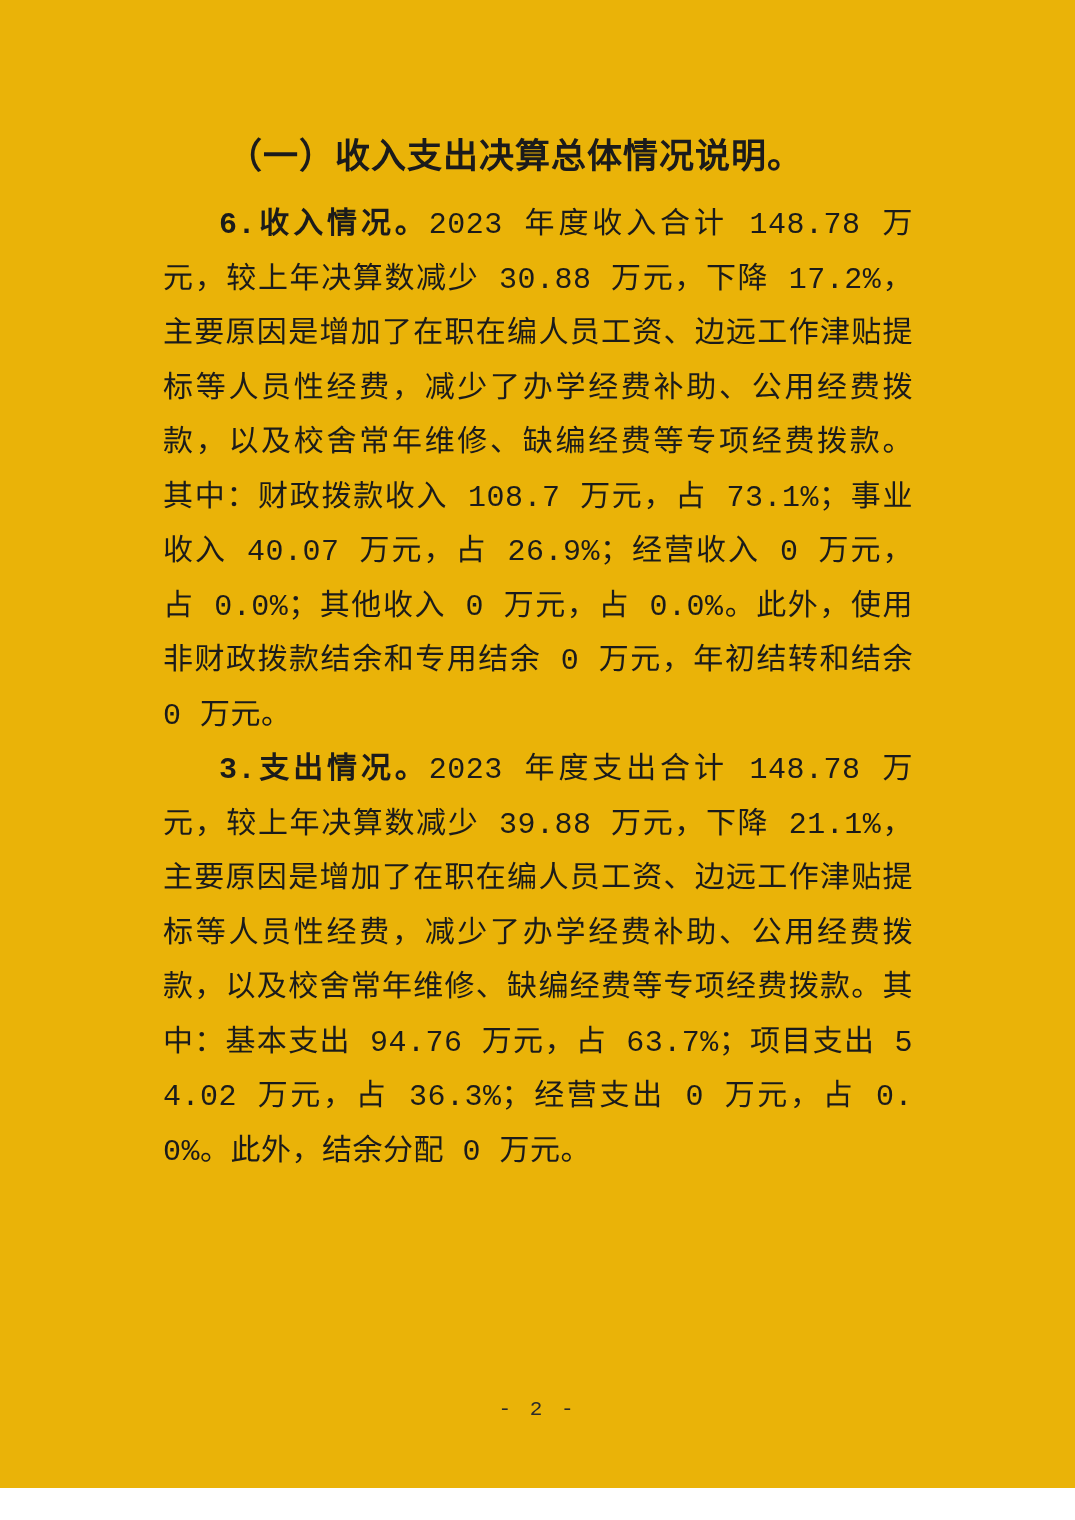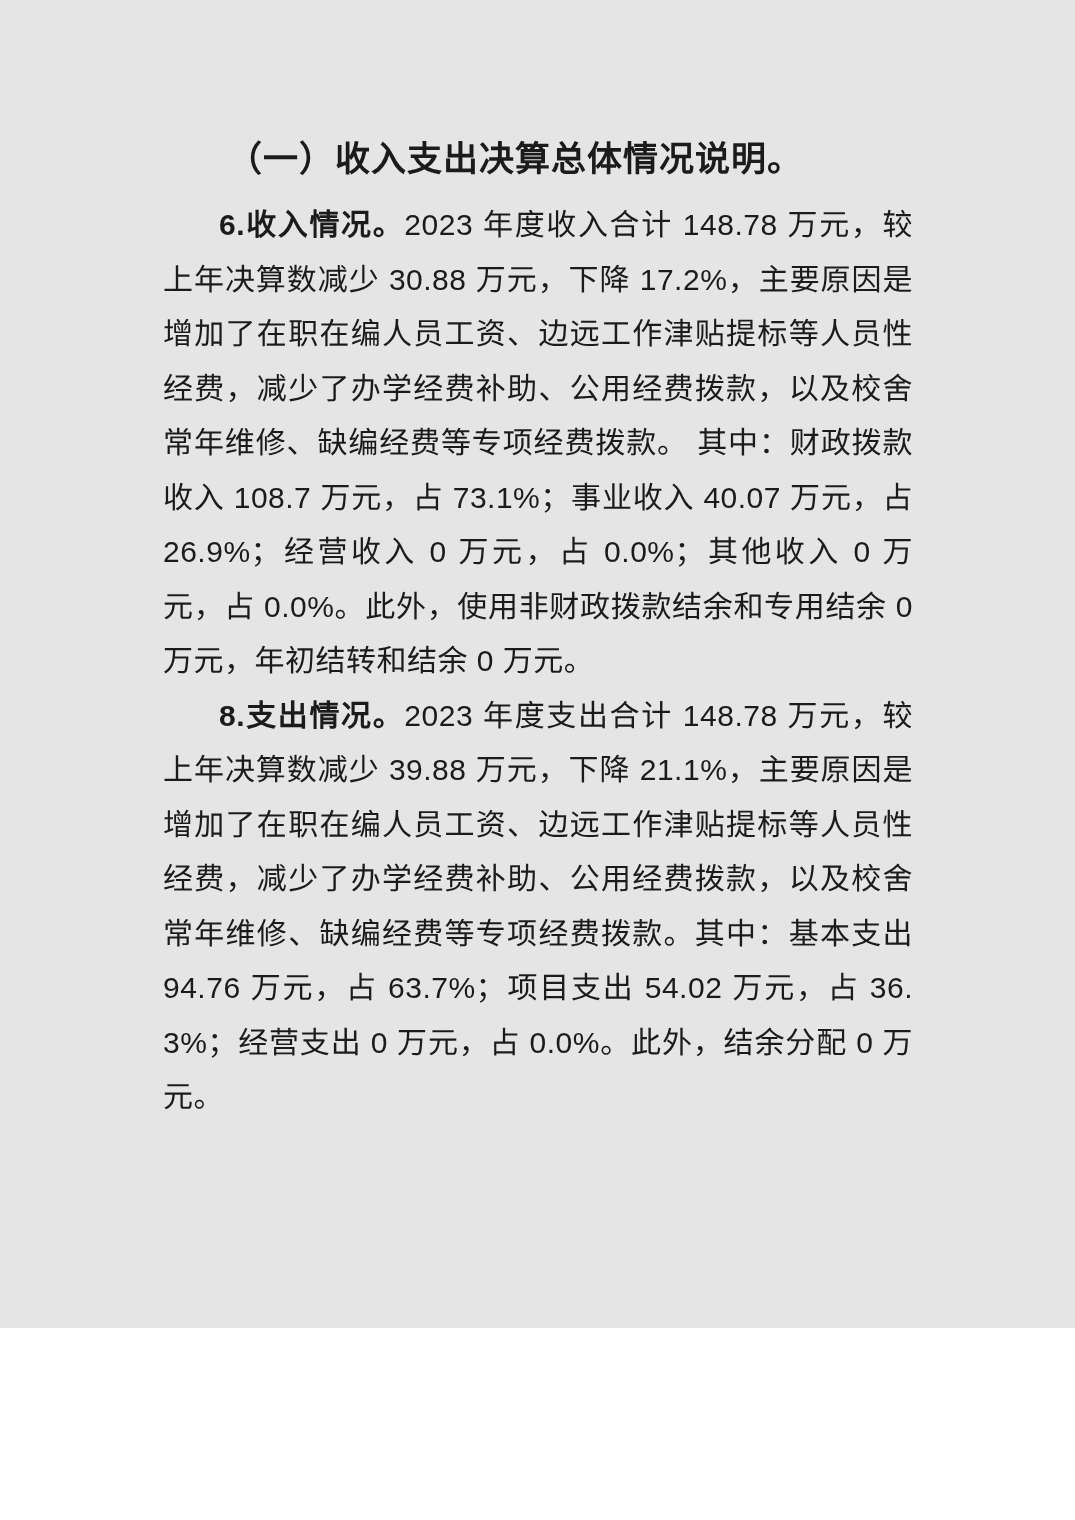--- a/index.html
+++ b/index.html
@@ -3,25 +3,25 @@
 <meta charset="utf-8">
 <style>
   html, body {
     margin: 0;
     padding: 0;
     background: #ffffff;
   }
   .page {
     position: relative;
     width: 1075px;
-    height: 1328px;
+    height: 1488px;
     margin: 0 auto;
-    background: #e5e5e5;
+    background: #eab308;
     overflow: hidden;
-    font-family: Liberation Sans, sans-serif;
+    font-family: Liberation Mono, monospace;
     color: #1b1b1b;
   }
   .content {
     position: absolute;
     top: 132px;
     left: 163px;
     width: 750px;
   }
   .heading {
     margin: 0 0 12px 0;
@@ -60,18 +60,18 @@
 <body>
 
 <div class="page">
   <div class="content">
 
     <h2 class="heading">（一）收入支出决算总体情况说明。</h2>
 
 
     <p class="para"><span class="lead">6.收入情况。</span><span>2023 年度收入合计 148.78 万元，较上年决算数减少 30.88 万元，下降 17.2%，主要原因是增加了在职在编人员工资、边远工作津贴提标等人员性经费，减少了办学经费补助、公用经费拨款，以及校舍常年维修、缺编经费等专项经费拨款。 其中：财政拨款收入 108.7 万元，占 73.1%；事业收入 40.07 万元，占 26.9%；经营收入 0 万元，占 0.0%；其他收入 0 万元，占 0.0%。此外，使用非财政拨款结余和专用结余 0 万元，年初结转和结余 0 万元。</span></p>
 
-    <p class="para"><span class="lead">8.支出情况。</span><span>2023 年度支出合计 148.78 万元，较上年决算数减少 39.88 万元，下降 21.1%，主要原因是增加了在职在编人员工资、边远工作津贴提标等人员性经费，减少了办学经费补助、公用经费拨款，以及校舍常年维修、缺编经费等专项经费拨款。其中：基本支出 94.76 万元，占 63.7%；项目支出 54.02 万元，占 36.3%；经营支出 0 万元，占 0.0%。此外，结余分配 0 万元。</span></p>
+    <p class="para"><span class="lead">3.支出情况。</span><span>2023 年度支出合计 148.78 万元，较上年决算数减少 39.88 万元，下降 21.1%，主要原因是增加了在职在编人员工资、边远工作津贴提标等人员性经费，减少了办学经费补助、公用经费拨款，以及校舍常年维修、缺编经费等专项经费拨款。其中：基本支出 94.76 万元，占 63.7%；项目支出 54.02 万元，占 36.3%；经营支出 0 万元，占 0.0%。此外，结余分配 0 万元。</span></p>
 
   </div>
 
   <div class="page-number">- 2 -</div>
 </div>
 
 </body></html>

